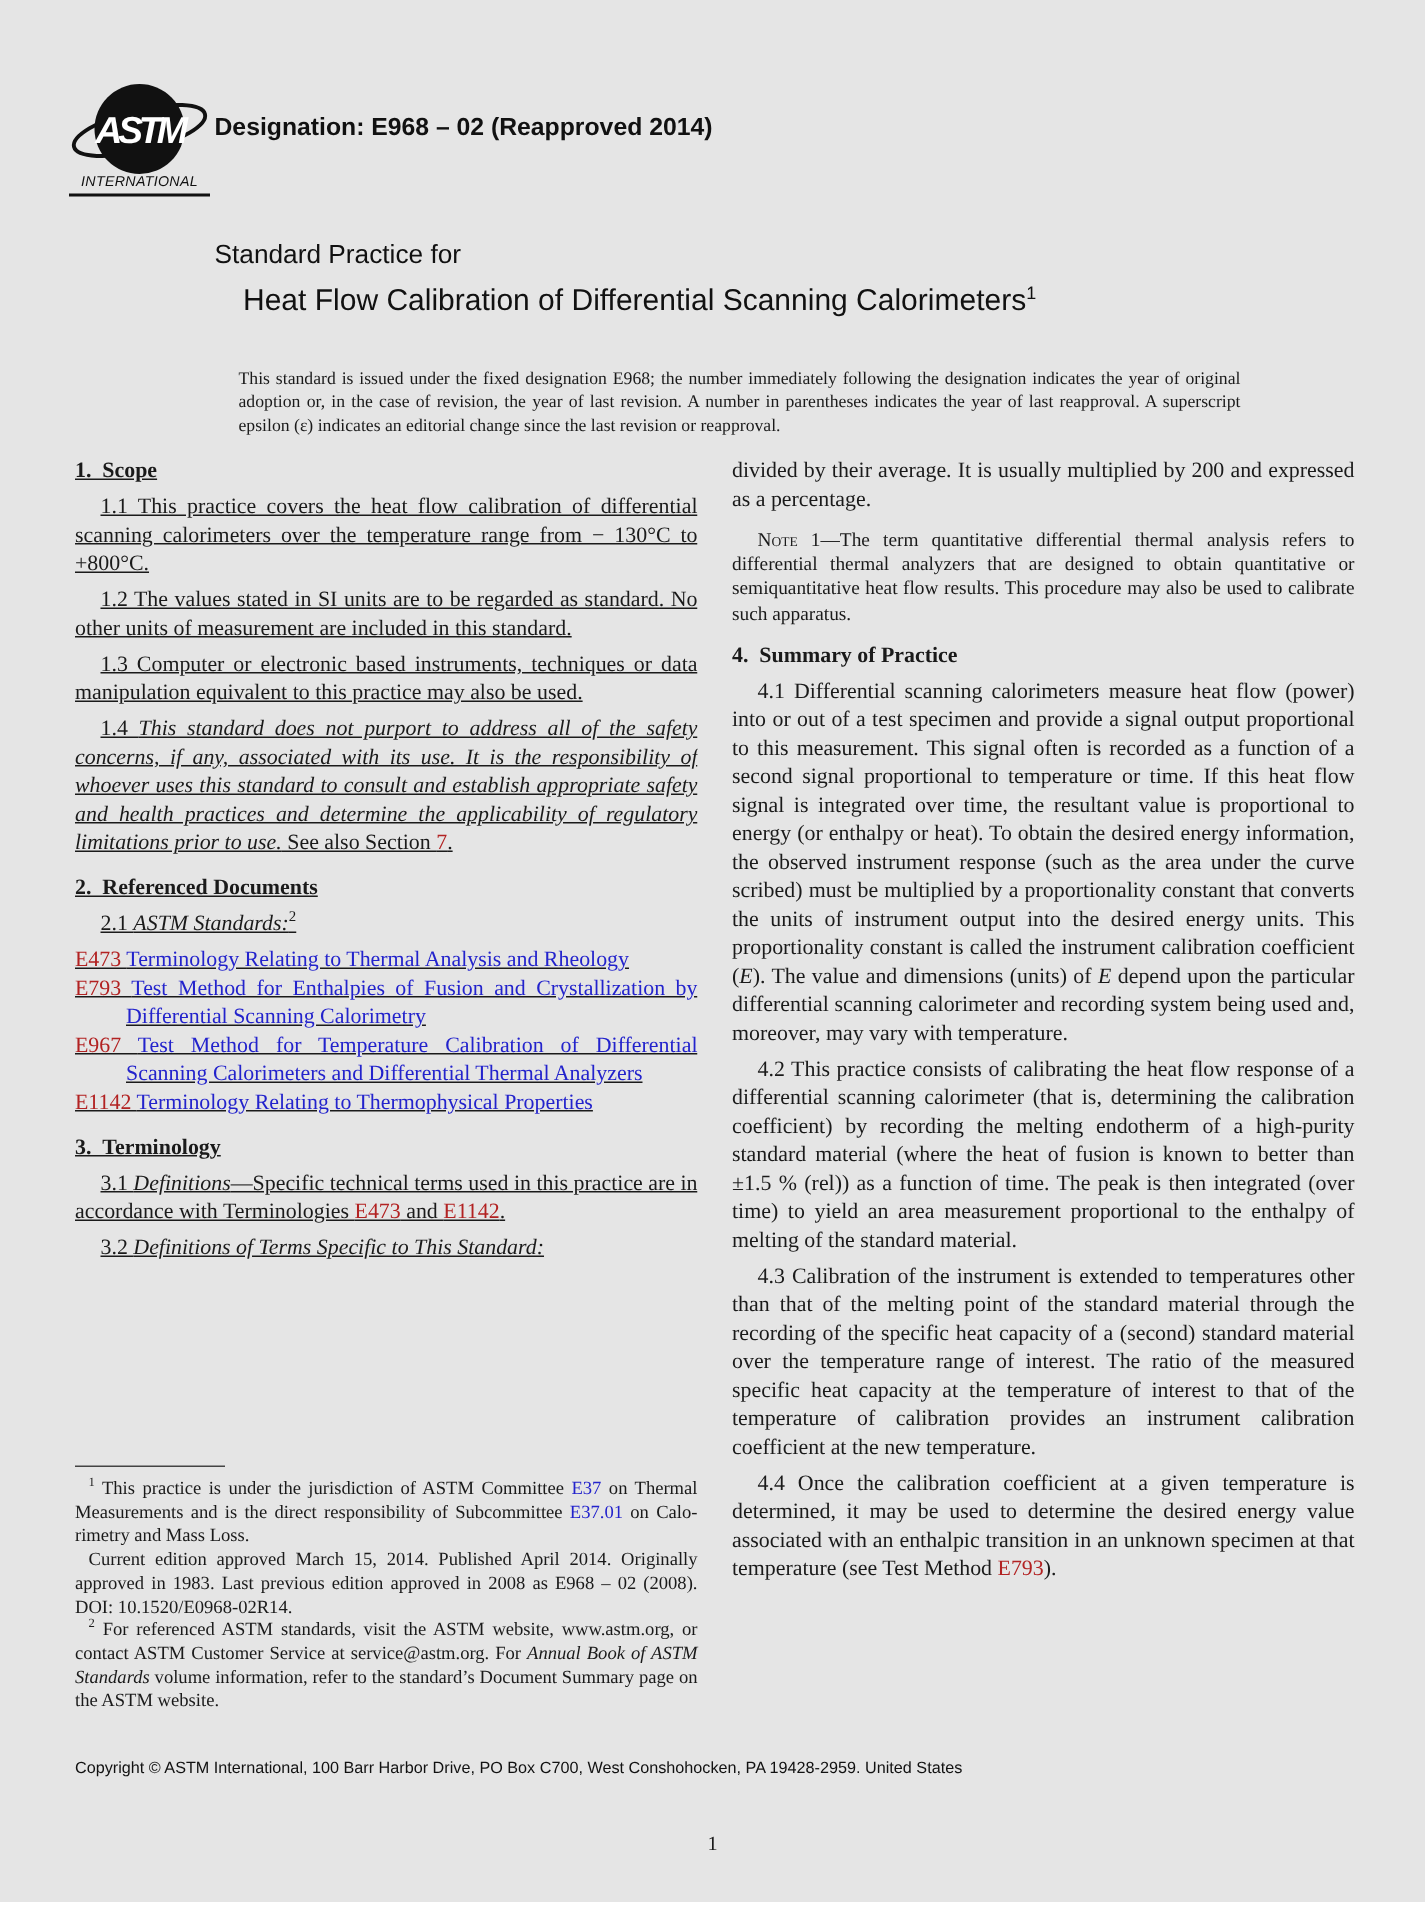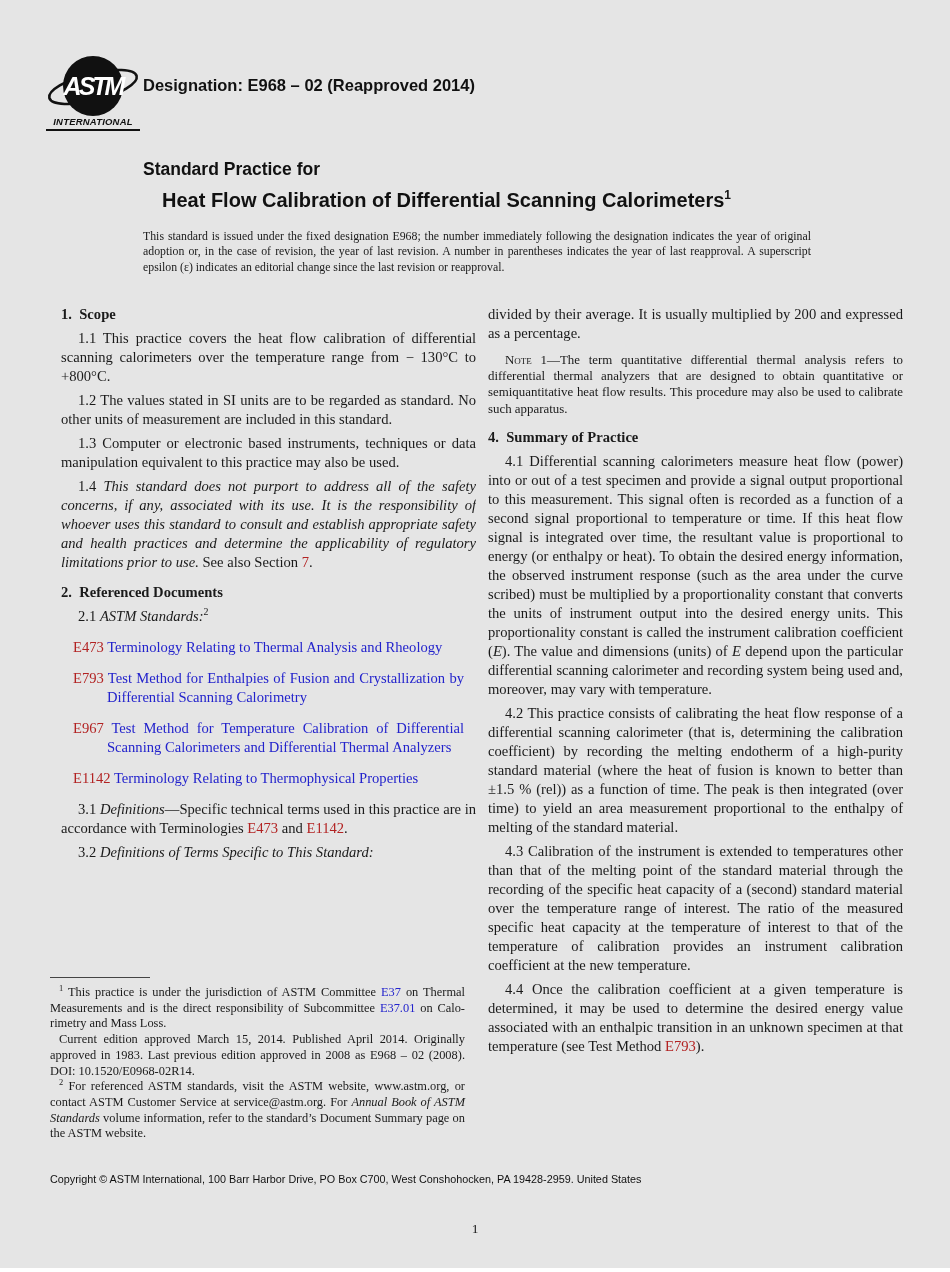--- a/index.html
+++ b/index.html
@@ -9,45 +9,45 @@
   }
   html,body{margin:0;padding:0;background:#fff;}
   .page{
     position:relative;width:950px;height:1268px;background:#e5e5e5;
     font-family:"Liberation Serif",serif;color:var(--ink);overflow:hidden;
   }
   
   .logo{position:absolute;left:46px;top:52px;width:94px;text-align:center;}
   .logo svg{display:block;margin:0 auto;}
   .logo-sub{
-    font-family:"Liberation Sans",sans-serif;font-weight:bold;font-style:italic;
+    font-family:"Liberation Sans",sans-serif;font-weight:normal;font-style:italic;
     font-size:9.5px;letter-spacing:.2px;color:#111;
     border-bottom:2.5px solid #111;padding-bottom:2px;margin-top:-6px;
   }
   .designation{
     position:absolute;left:143px;top:76px;
     font-family:"Liberation Sans",sans-serif;font-weight:bold;font-size:16.5px;color:#111;
   }
-  .title-block{position:absolute;left:143px;top:157px;font-family:"Liberation Sans",sans-serif;font-weight:bold;color:#111;}
+  .title-block{position:absolute;left:143px;top:157px;font-family:"Liberation Sans",sans-serif;font-weight:normal;color:#111;}
   .title-line1{font-size:17.5px;line-height:25px;}
   .title-line2{font-size:20px;line-height:27px;margin-left:19px;}
   .title-line2 .tsup{vertical-align:super;font-size:60%;}
   .issued{
     position:absolute;left:143px;top:229px;width:668px;
-    font-size:11.8px;line-height:15.3px;text-align:justify;margin:0;
+    font-size:11.8px;line-height:15.3px;text-align:justify;margin:16px;
   }
   
   .col{position:absolute;top:305px;width:415px;font-size:14.6px;line-height:19px;}
-  .col-left{left:61px;height:676px;overflow:hidden;}
+  .col-left{left:50px;height:676px;overflow:hidden;text-decoration:underline;}
   .col-right{left:488px;}
   .sec-heading{font-weight:bold;margin:11px 0 5px;text-align:left;}
   .col > :first-child{margin-top:0;}
   .para{text-indent:17px;margin:5px 0;text-align:justify;}
   .para-noindent{text-indent:0;margin:0 0 5px;text-align:justify;}
-  .ref-item{padding-left:34px;text-indent:-34px;margin:12px;text-align:justify;}
+  .ref-item{padding-left:34px;text-indent:-34px;margin:0;text-align:justify;}
   .note-para{font-size:12.9px;line-height:16.2px;text-indent:17px;text-align:justify;margin:9px 0;}
   
   .footnotes{position:absolute;left:50px;top:977px;width:415px;font-size:12.4px;line-height:15.7px;}
   .fn-rule{width:100px;border-top:1.5px solid #444;margin-bottom:7px;}
   .fn-para{text-indent:9px;margin:0;text-align:justify;}
   
   .copyright{
     position:absolute;left:50px;top:1173px;
     font-family:"Liberation Sans",sans-serif;font-size:10.8px;color:#111;
   }
@@ -87,20 +87,21 @@
       <div class="para"><span>1.1 This practice covers the heat flow calibration of differ­ential scanning calorimeters over the temperature range from − 130°C to +800°C.</span></div>
       <div class="para"><span>1.2 The values stated in SI units are to be regarded as standard. No other units of measurement are included in this standard.</span></div>
       <div class="para"><span>1.3 Computer or electronic based instruments, techniques or data manipulation equivalent to this practice may also be used.</span></div>
       <div class="para"><span>1.4 </span><span class="i">This standard does not purport to address all of the safety concerns, if any, associated with its use. It is the responsibility of whoever uses this standard to consult and establish appropriate safety and health practices and deter­mine the applicability of regulatory limitations prior to use.</span><span> See also Section </span><span class="red">7</span><span>.</span></div>
       <div class="sec-heading"><span>2. Referenced Documents</span></div>
       <div class="para"><span>2.1 </span><span class="i">ASTM Standards:</span><span class="sup">2</span></div>
       <div class="ref-item"><span class="red">E473 </span><span class="blue">Terminology Relating to Thermal Analysis and Rhe­ology</span></div>
       <div class="ref-item"><span class="red">E793 </span><span class="blue">Test Method for Enthalpies of Fusion and Crystalliza­tion by Differential Scanning Calorimetry</span></div>
       <div class="ref-item"><span class="red">E967 </span><span class="blue">Test Method for Temperature Calibration of Differen­tial Scanning Calorimeters and Differential Thermal Ana­lyzers</span></div>
       <div class="ref-item"><span class="red">E1142 </span><span class="blue">Terminology Relating to Thermophysical Properties</span></div>
+      <div class="sec-heading"><span>3. Terminology</span></div>
       <div class="para"><span>3.1 </span><span class="i">Definitions</span><span>—Specific technical terms used in this prac­tice are in accordance with Terminologies </span><span class="red">E473</span><span> and </span><span class="red">E1142</span><span>.</span></div>
       <div class="para"><span>3.2 </span><span class="i">Definitions of Terms Specific to This Standard:</span></div>
     </div>
   <div class="col col-right">
       <div class="para-noindent"><span>divided by their average. It is usually multiplied by 200 and expressed as a percentage.</span></div>
       <div class="note-para"><span class="sc">Note</span><span> 1—The term quantitative differential thermal analysis refers to differential thermal analyzers that are designed to obtain quantitative or semiquantitative heat flow results. This procedure may also be used to calibrate such apparatus.</span></div>
       <div class="sec-heading"><span>4. Summary of Practice</span></div>
       <div class="para"><span>4.1 Differential scanning calorimeters measure heat flow (power) into or out of a test specimen and provide a signal output proportional to this measurement. This signal often is recorded as a function of a second signal proportional to temperature or time. If this heat flow signal is integrated over time, the resultant value is proportional to energy (or enthalpy or heat). To obtain the desired energy information, the observed instrument response (such as the area under the curve scribed) must be multiplied by a proportionality constant that converts the units of instrument output into the desired energy units. This proportionality constant is called the instrument calibra­tion coefficient (</span><span class="i">E</span><span>). The value and dimensions (units) of </span><span class="i">E</span><span> depend upon the particular differential scanning calorimeter and recording system being used and, moreover, may vary with temperature.</span></div>
       <div class="para"><span>4.2 This practice consists of calibrating the heat flow response of a differential scanning calorimeter (that is, deter­mining the calibration coefficient) by recording the melting endotherm of a high-purity standard material (where the heat of fusion is known to better than ±1.5 % (rel)) as a function of time. The peak is then integrated (over time) to yield an area measurement proportional to the enthalpy of melting of the standard material.</span></div>
       <div class="para"><span>4.3 Calibration of the instrument is extended to tempera­tures other than that of the melting point of the standard material through the recording of the specific heat capacity of a (second) standard material over the temperature range of interest. The ratio of the measured specific heat capacity at the temperature of interest to that of the temperature of calibration provides an instrument calibration coefficient at the new temperature.</span></div>

